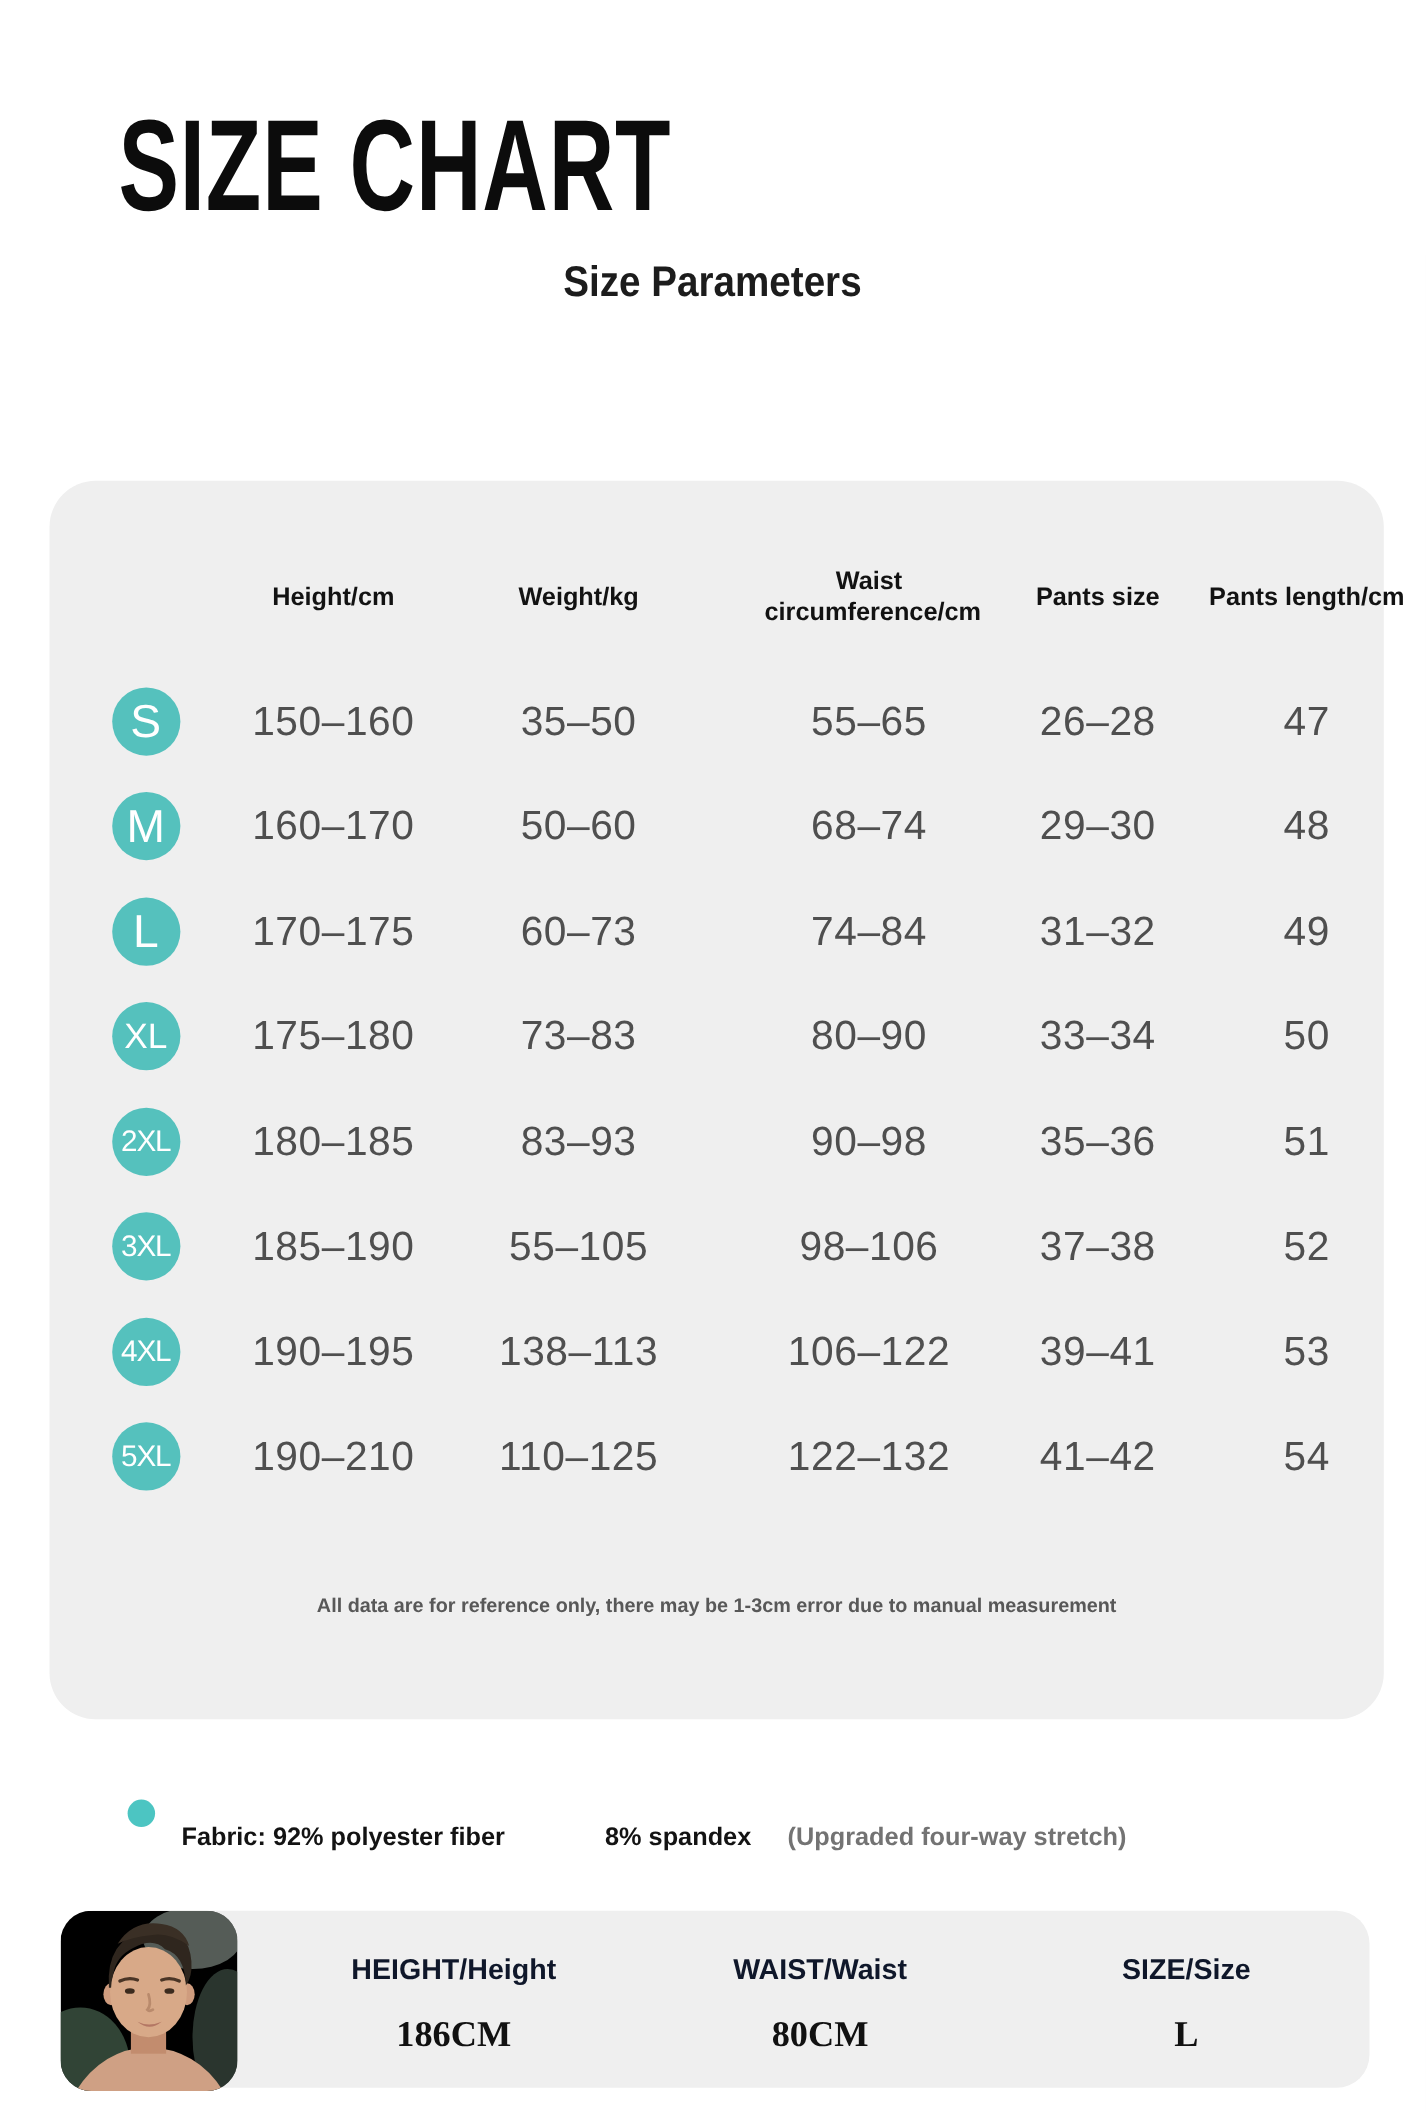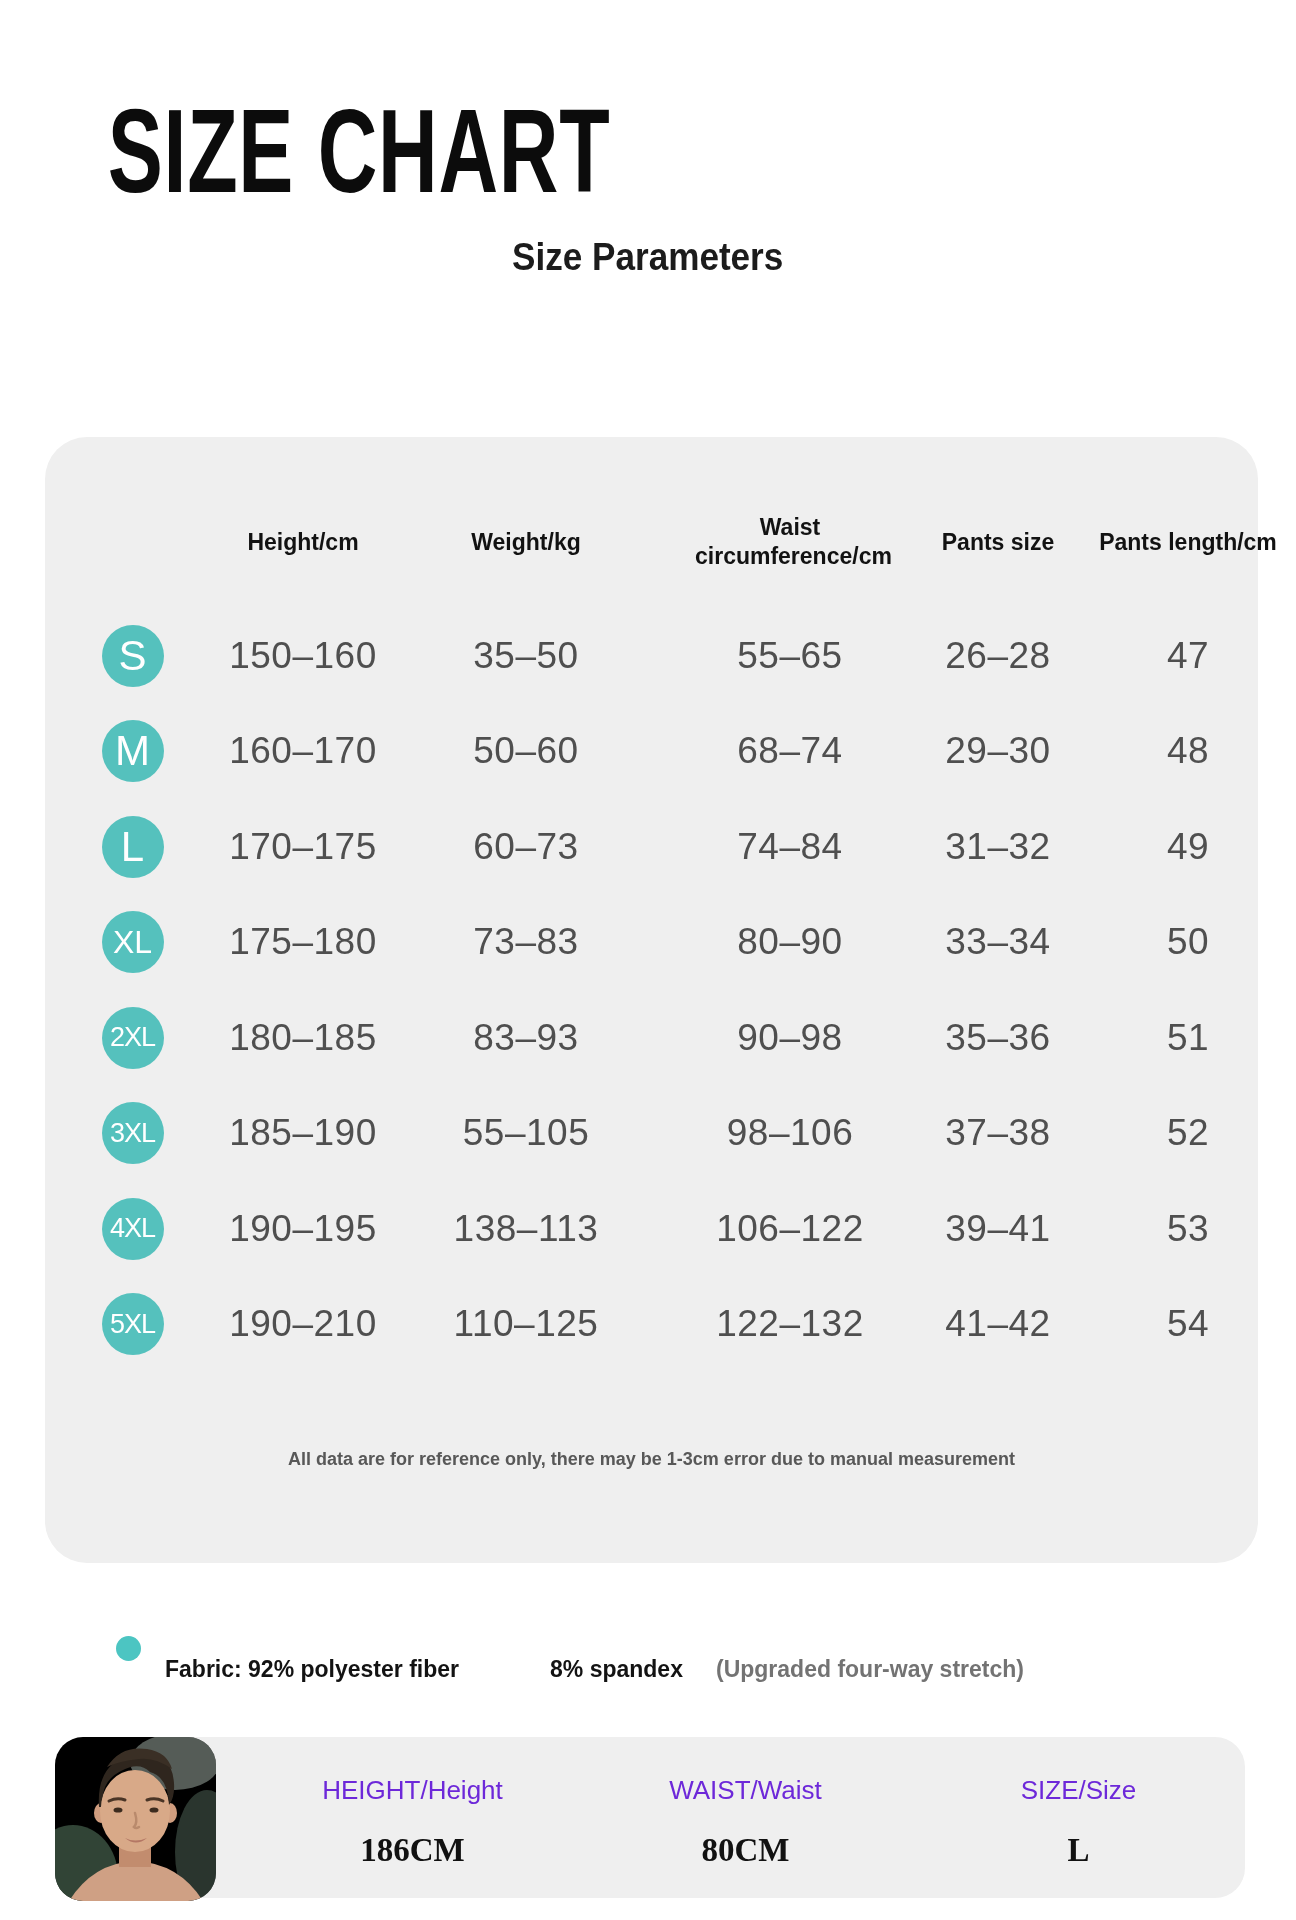--- a/index.html
+++ b/index.html
@@ -75,21 +75,21 @@
   .photo {
     position:absolute; left:0; top:0; width:161px; height:164px;
     border-radius:28px; overflow:hidden;
   }
   .photo svg { display:block; width:161px; height:164px; }
   .specs {
     position:absolute; left:161px; right:0; top:0; height:161px;
     display:flex; padding-left:30px;
   }
   .spec { flex:1; display:flex; flex-direction:column; align-items:center; }
-  .spec-label { margin-top:38px; font-size:26px; font-weight:400; color:#6d28d9; white-space:nowrap; }
+  .spec-label { margin-top:38px; font-size:26px; font-weight:700; color:#0f172a; white-space:nowrap; }
   .spec-value {
     margin-top:26px; font-size:33px; font-weight:700; color:#111111;
     font-family:"Liberation Serif", serif; white-space:nowrap;
   }
 </style>
 </head>
 <body>
 
 <div class="canvas">
 

